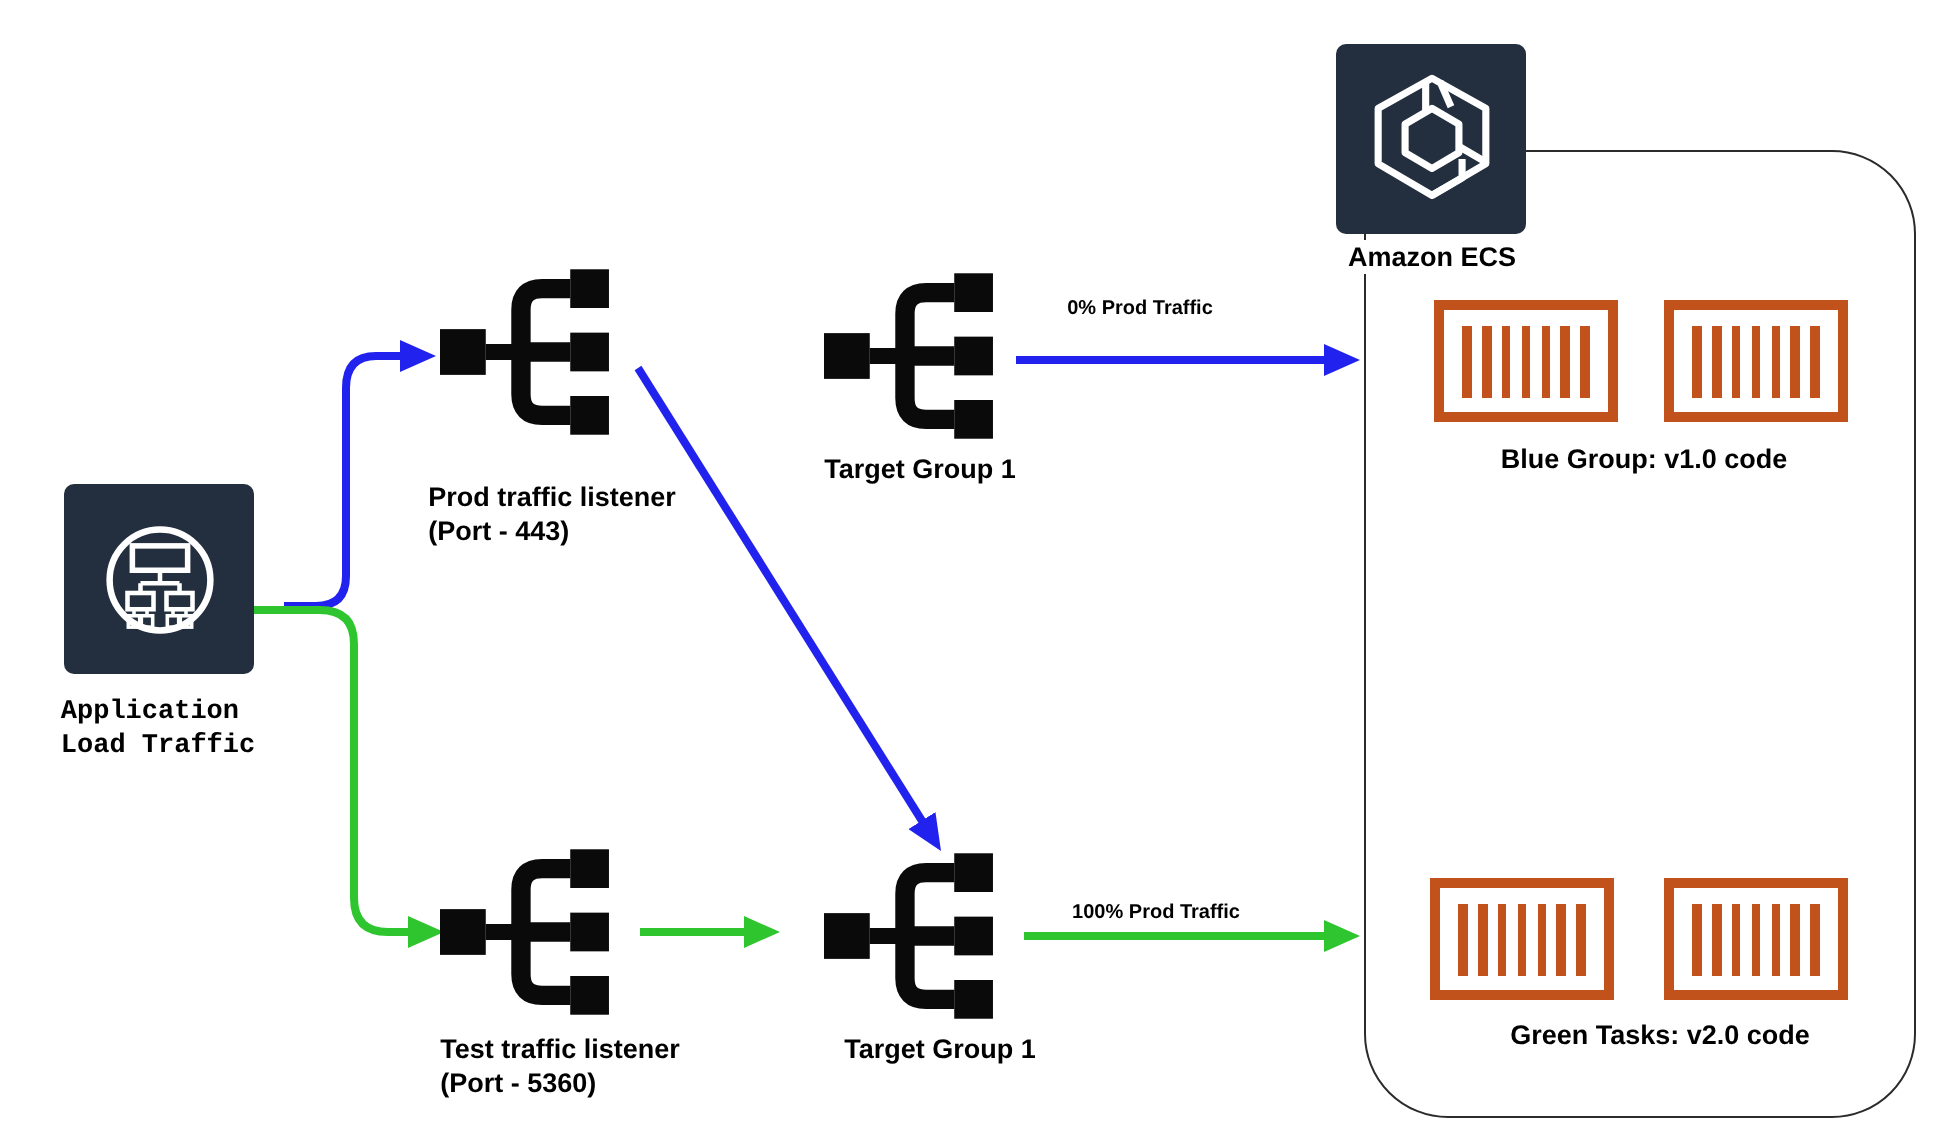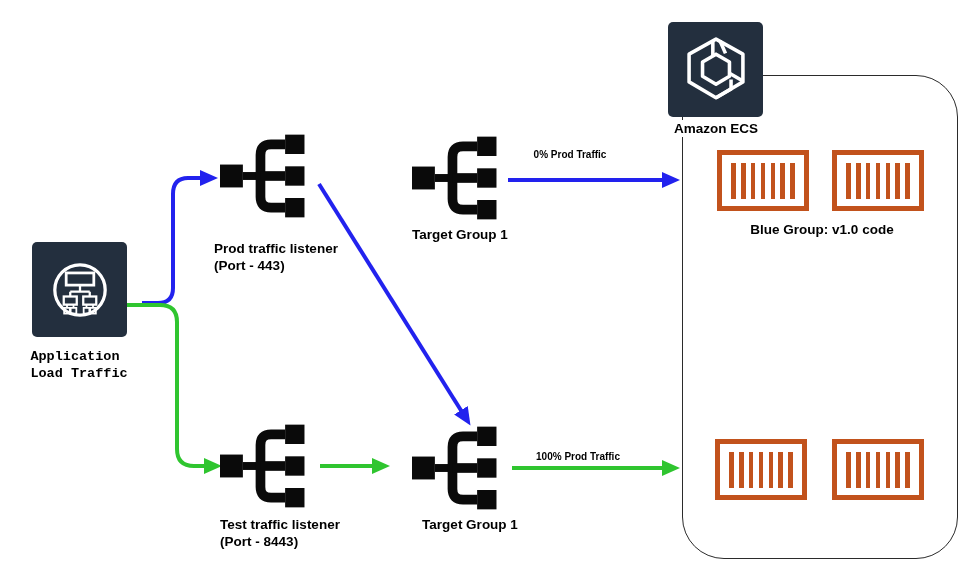--- a/index.html
+++ b/index.html
@@ -98,21 +98,21 @@
       <path class="tree-stroke" d="M26,50 H46" stroke-width="9"></path>
       <path class="tree-stroke" d="M74,14 H58 Q46,14 46,26 V74 Q46,86 58,86 H74" stroke-width="11"></path>
       <path class="tree-stroke" d="M46,50 H74" stroke-width="11"></path>
       <rect class="tree-fill" x="74" y="3" width="22" height="22"></rect>
       <rect class="tree-fill" x="74" y="39" width="22" height="22"></rect>
       <rect class="tree-fill" x="74" y="75" width="22" height="22"></rect>
     </svg>
   </div>
   <div class="node-label" style="left:280px;top:516px;">
     <div>Test traffic listener</div>
-    <div>(Port - 8443)</div>
+    <div>(Port - 5360)</div>
   </div>
 
   <div class="abs" style="left:412px;top:134px;">
     <svg class="tree-icon" viewBox="0 0 100 100">
       <rect class="tree-fill" x="0" y="37" width="26" height="26"></rect>
       <path class="tree-stroke" d="M26,50 H46" stroke-width="9"></path>
       <path class="tree-stroke" d="M74,14 H58 Q46,14 46,26 V74 Q46,86 58,86 H74" stroke-width="11"></path>
       <path class="tree-stroke" d="M46,50 H74" stroke-width="11"></path>
       <rect class="tree-fill" x="74" y="3" width="22" height="22"></rect>
       <rect class="tree-fill" x="74" y="39" width="22" height="22"></rect>
@@ -178,14 +178,15 @@
   </div>
   <div class="abs task" style="left:832px;top:439px;">
     <div class="bar"></div>
       <div class="bar"></div>
       <div class="bar"></div>
       <div class="bar"></div>
     <div class="bar"></div>
       <div class="bar"></div>
       <div class="bar"></div>
   </div>
+  <div class="node-label" style="left:830px;top:509px;">Green Tasks: v2.0 code</div>
 
 </div>
 
 </body></html>

